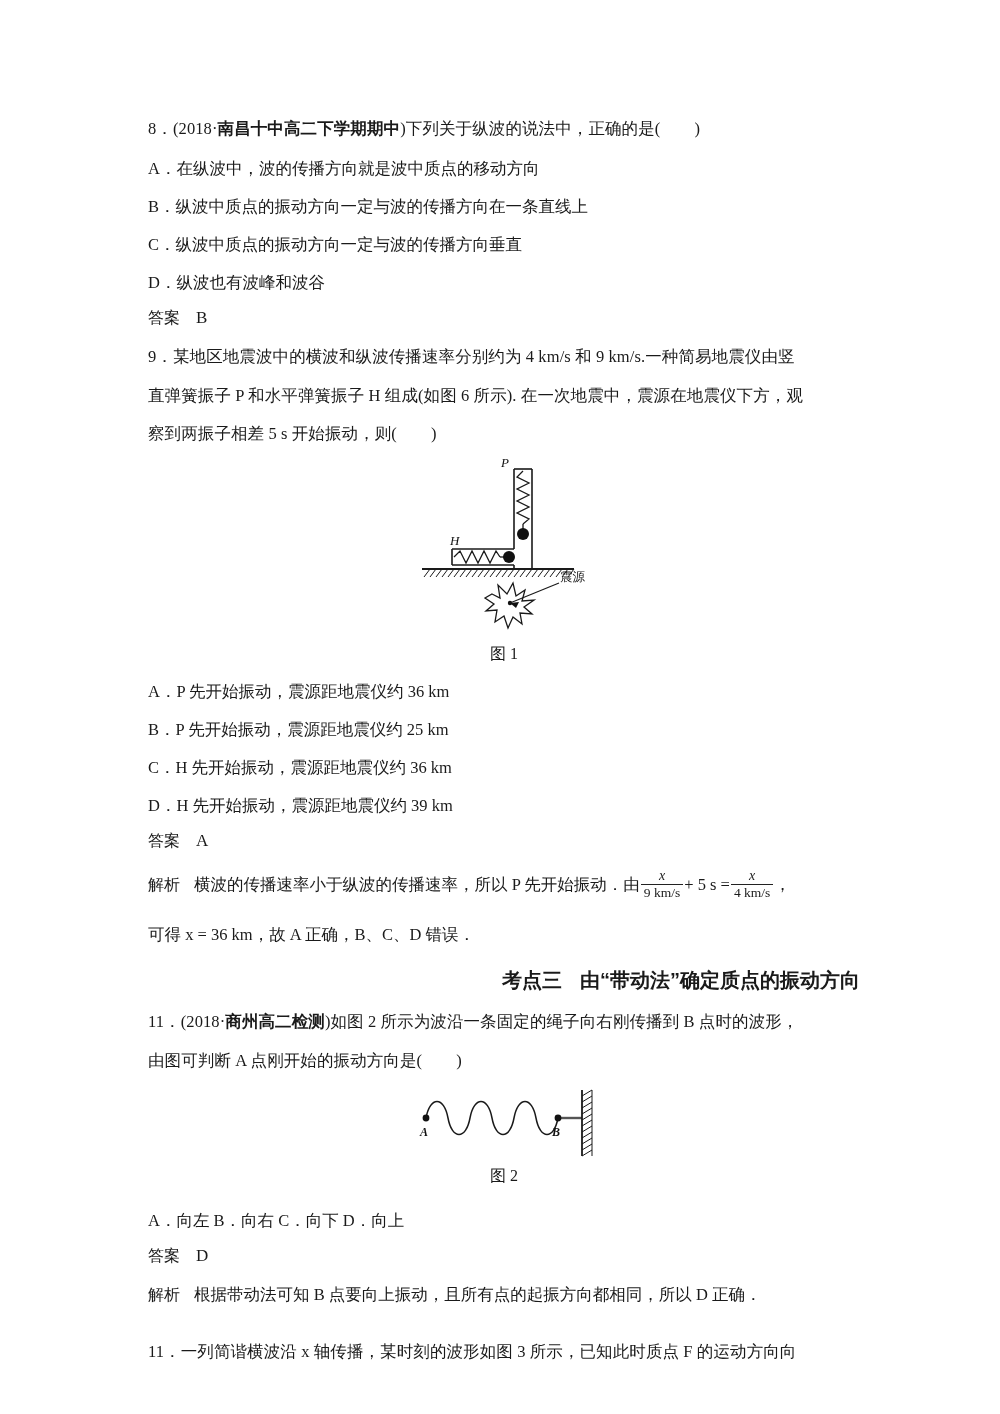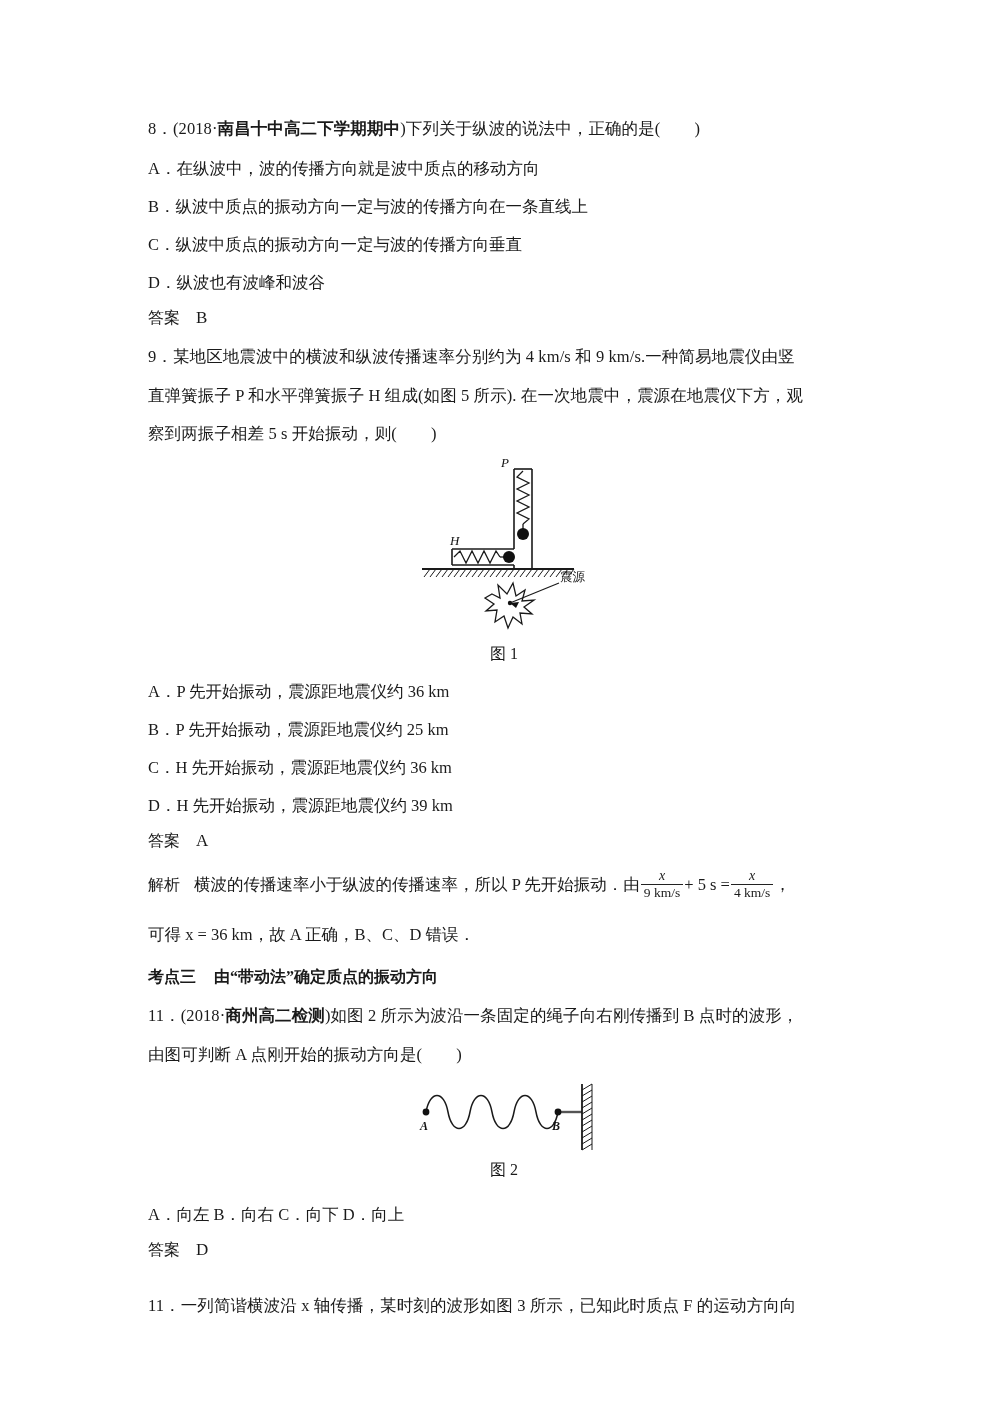--- a/index.html
+++ b/index.html
@@ -59,22 +59,23 @@
   }
   .bold-src {
     font-weight: bold;
     font-family: "Liberation Sans", "DejaVu Sans", sans-serif;
   }
   .num { font-family: "Liberation Serif", serif; }
 
   .sec-head {
     margin-top: 20px;
     font-weight: bold;
-    font-family: Liberation Serif, serif;
-    font-size: 16px;
+    font-family: Liberation Sans, sans-serif;
+    font-size: 20px;
+    text-align: right;
   }
   .sec-head .gap { display:inline-block; width: 18px; }
 
   .explain {
     margin-top: 16px;
     font-size: 16.5px;
     line-height: 1.5;
   }
   .explain .lbl { margin-right: 14px; }
 
@@ -124,21 +125,21 @@
     <div class="opt">C．纵波中质点的振动方向一定与波的传播方向垂直</div>
     <div class="opt">D．纵波也有波峰和波谷</div>
 
     <div class="ans">
       <span class="lbl">答案</span><span class="ansval">B</span>
     </div>
 
     <div class="line qline">
       <span class="num">9</span><span>．</span><span>某地区地震波中的横波和纵波传播速率分别约为 4 km/s 和 9 km/s.一种简易地震仪由竖</span>
     </div>
-    <div class="line" style="margin-top:13px">直弹簧振子 P 和水平弹簧振子 H 组成(如图 5 所示). 在一次地震中，震源在地震仪下方，观</div>
+    <div class="line" style="margin-top:13px">直弹簧振子 P 和水平弹簧振子 H 组成(如图 6 所示). 在一次地震中，震源在地震仪下方，观</div>
     <div class="line" style="margin-top:13px">
       <span>察到两振子相差 5 s 开始振动，则(</span><span style="display:inline-block;width:34px"></span><span>)</span>
     </div>
 
     <div class="figblock">
       <div class="fig1wrap">
         <svg width="260" height="185" viewBox="0 0 260 185">
 
           <g class="stroke" stroke-width="1.6">
 
@@ -269,19 +270,22 @@
       </div>
       <div class="figcap" style="">图 2</div>
     </div>
 
     <div class="opt" style="margin-top:22px">A．向左   B．向右   C．向下   D．向上</div>
 
     <div class="ans">
       <span class="lbl">答案</span><span class="ansval">D</span>
     </div>
 
+    <div class="explain">
+      <span class="lbl">解析</span><span>根据带动法可知 B 点要向上振动，且所有点的起振方向都相同，所以 D 正确．</span>
+    </div>
 
     <div class="line" style="margin-top:32px">
       <span class="num">11</span><span>．</span><span>一列简谐横波沿 x 轴传播，某时刻的波形如图 3 所示，已知此时质点 F 的运动方向向</span>
     </div>
 
   </div>
 </div>
 
 </body></html>

